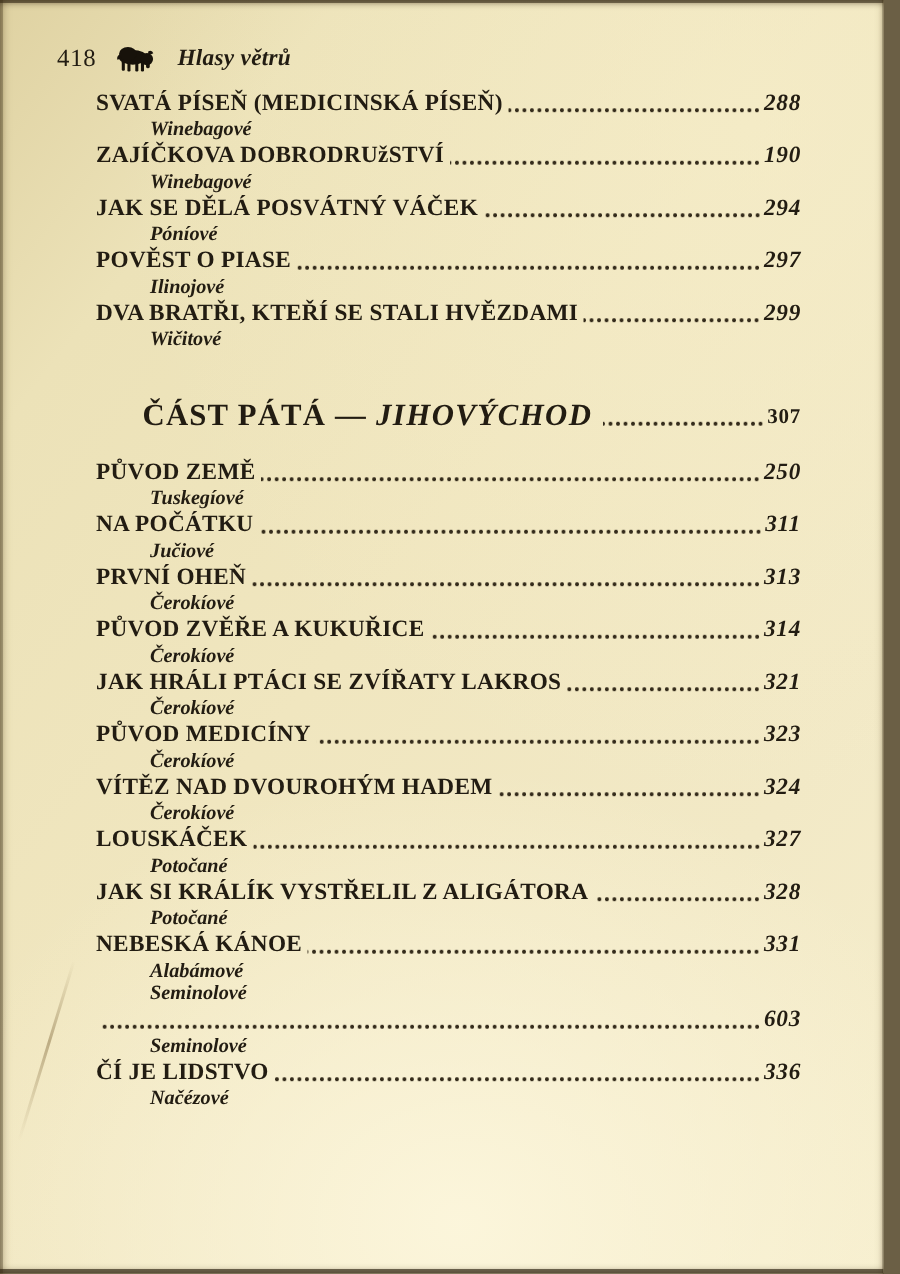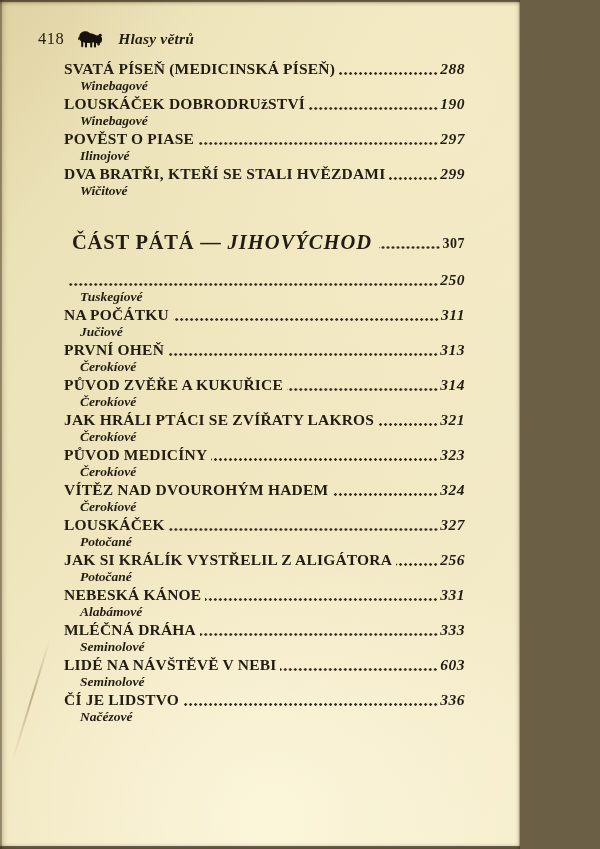--- a/index.html
+++ b/index.html
@@ -4,21 +4,21 @@
 <style>
   html, body { margin: 0; padding: 0; }
   body {
     width: 600px; height: 849px;
     font-family: "Liberation Serif", serif;
     color: #221c12;
     background: #6b5f45;
   }
   .page {
     position: relative;
-    width: 520px; height: 849px;
+    width: 589px; height: 849px;
     overflow: hidden;
     background:
       radial-gradient(ellipse 95% 55% at 52% 96%, rgba(252,246,220,.95) 0%, rgba(252,246,220,0) 65%),
       radial-gradient(ellipse 120% 90% at 85% 10%, rgba(248,240,205,.5) 0%, rgba(248,240,205,0) 60%),
       linear-gradient(128deg, #dfd2a2 0%, #ecE2b8 18%, #f0e6bf 45%, #f2e9c6 75%, #f6eecd 100%);
     box-shadow:
       inset 0 4px 4px -2px rgba(58,44,20,.55),
       inset 0 -4px 4px -2px rgba(58,44,20,.40),
       inset 5px 0 6px -3px rgba(90,70,38,.40),
       inset -4px 0 5px -3px rgba(90,70,38,.28);
@@ -64,25 +64,25 @@
     background-size: 5px 13px;
     background-repeat: repeat-x;
     background-position: right 1px;
   }
   .pnum {
     font-size: 15.5px; font-weight: 700; font-style: italic;
     line-height: 20px; white-space: nowrap; letter-spacing: .5px; font-family: Liberation Serif, serif;
   }
   .tribe {
     font-size: 13.5px; font-style: italic; font-weight: 700;
-    line-height: 14px; margin-left: 16px;
+    line-height: 14px; margin-left: 36px;
   }
 
   .section-heading { margin: 31px 0 15px 8px; }
-  .section-heading .row { align-items: flex-end; }
+  .section-heading .row { align-items: flex-end; margin-left: 23px; }
   .sec-title {
     font-size: 20.5px; font-weight: 700; letter-spacing: .8px;
     line-height: 26px; white-space: nowrap;
   }
   .sec-title .sec-name { font-style: italic; letter-spacing: 1px; }
   .section-heading .leader { height: 15px; margin-left: 7px; }
   .section-heading .pnum { font-style: normal; font-weight: 700; font-size: 14px; line-height: 22px; }
 </style>
 </head>
 <body>
@@ -120,27 +120,35 @@
     <div class="row">
       <span class="title">SVATÁ PÍSEŇ (MEDICINSKÁ PÍSEŇ)</span>
       <span class="leader"></span>
       <span class="pnum">288</span>
     </div>
     <div class="tribe">Winebagové</div>
   </div>
 
   <div class="entry">
     <div class="row">
-      <span class="title">LOUSKÁČEK DOBRODRUžSTVÍ</span>
+      <span class="title">ZAJÍČKOVA DOBRODRUžSTVÍ</span>
       <span class="leader"></span>
       <span class="pnum">190</span>
     </div>
     <div class="tribe">Winebagové</div>
   </div>
 
+  <div class="entry">
+    <div class="row">
+      <span class="title">JAK SE DĚLÁ POSVÁTNÝ VÁČEK</span>
+      <span class="leader"></span>
+      <span class="pnum">294</span>
+    </div>
+    <div class="tribe">Póníové</div>
+  </div>
 
   <div class="entry">
     <div class="row">
       <span class="title">POVĚST O PIASE</span>
       <span class="leader"></span>
       <span class="pnum">297</span>
     </div>
     <div class="tribe">Ilinojové</div>
   </div>
 
@@ -156,20 +164,21 @@
   <div class="section-heading">
     <div class="row">
       <span class="sec-title"><span class="sec-prefix">ČÁST PÁTÁ — </span><span class="sec-name">JIHOVÝCHOD</span></span>
       <span class="leader"></span>
       <span class="pnum">307</span>
     </div>
   </div>
 
   <div class="entry">
     <div class="row">
+      <span class="title">PŮVOD ZEMĚ</span>
       <span class="leader"></span>
       <span class="pnum">250</span>
     </div>
     <div class="tribe">Tuskegíové</div>
   </div>
 
   <div class="entry">
     <div class="row">
       <span class="title">NA POČÁTKU</span>
       <span class="leader"></span>
@@ -230,46 +239,40 @@
       <span class="leader"></span>
       <span class="pnum">327</span>
     </div>
     <div class="tribe">Potočané</div>
   </div>
 
   <div class="entry">
     <div class="row">
       <span class="title">JAK SI KRÁLÍK VYSTŘELIL Z ALIGÁTORA</span>
       <span class="leader"></span>
-      <span class="pnum">256</span>
+      <span class="pnum">328</span>
     </div>
     <div class="tribe">Potočané</div>
   </div>
 
   <div class="entry">
     <div class="row">
       <span class="title">NEBESKÁ KÁNOE</span>
       <span class="leader"></span>
       <span class="pnum">331</span>
     </div>
     <div class="tribe">Alabámové</div>
   </div>
 
   <div class="entry">
-    <div class="row">
-      <span class="title">MLÉČNÁ DRÁHA</span>
-      <span class="leader"></span>
-      <span class="pnum">333</span>
-    </div>
     <div class="tribe">Seminolové</div>
   </div>
 
   <div class="entry">
     <div class="row">
-      <span class="title">LIDÉ NA NÁVŠTĚVĚ V NEBI</span>
       <span class="leader"></span>
       <span class="pnum">603</span>
     </div>
     <div class="tribe">Seminolové</div>
   </div>
 
   <div class="entry">
     <div class="row">
       <span class="title">ČÍ JE LIDSTVO</span>
       <span class="leader"></span>

